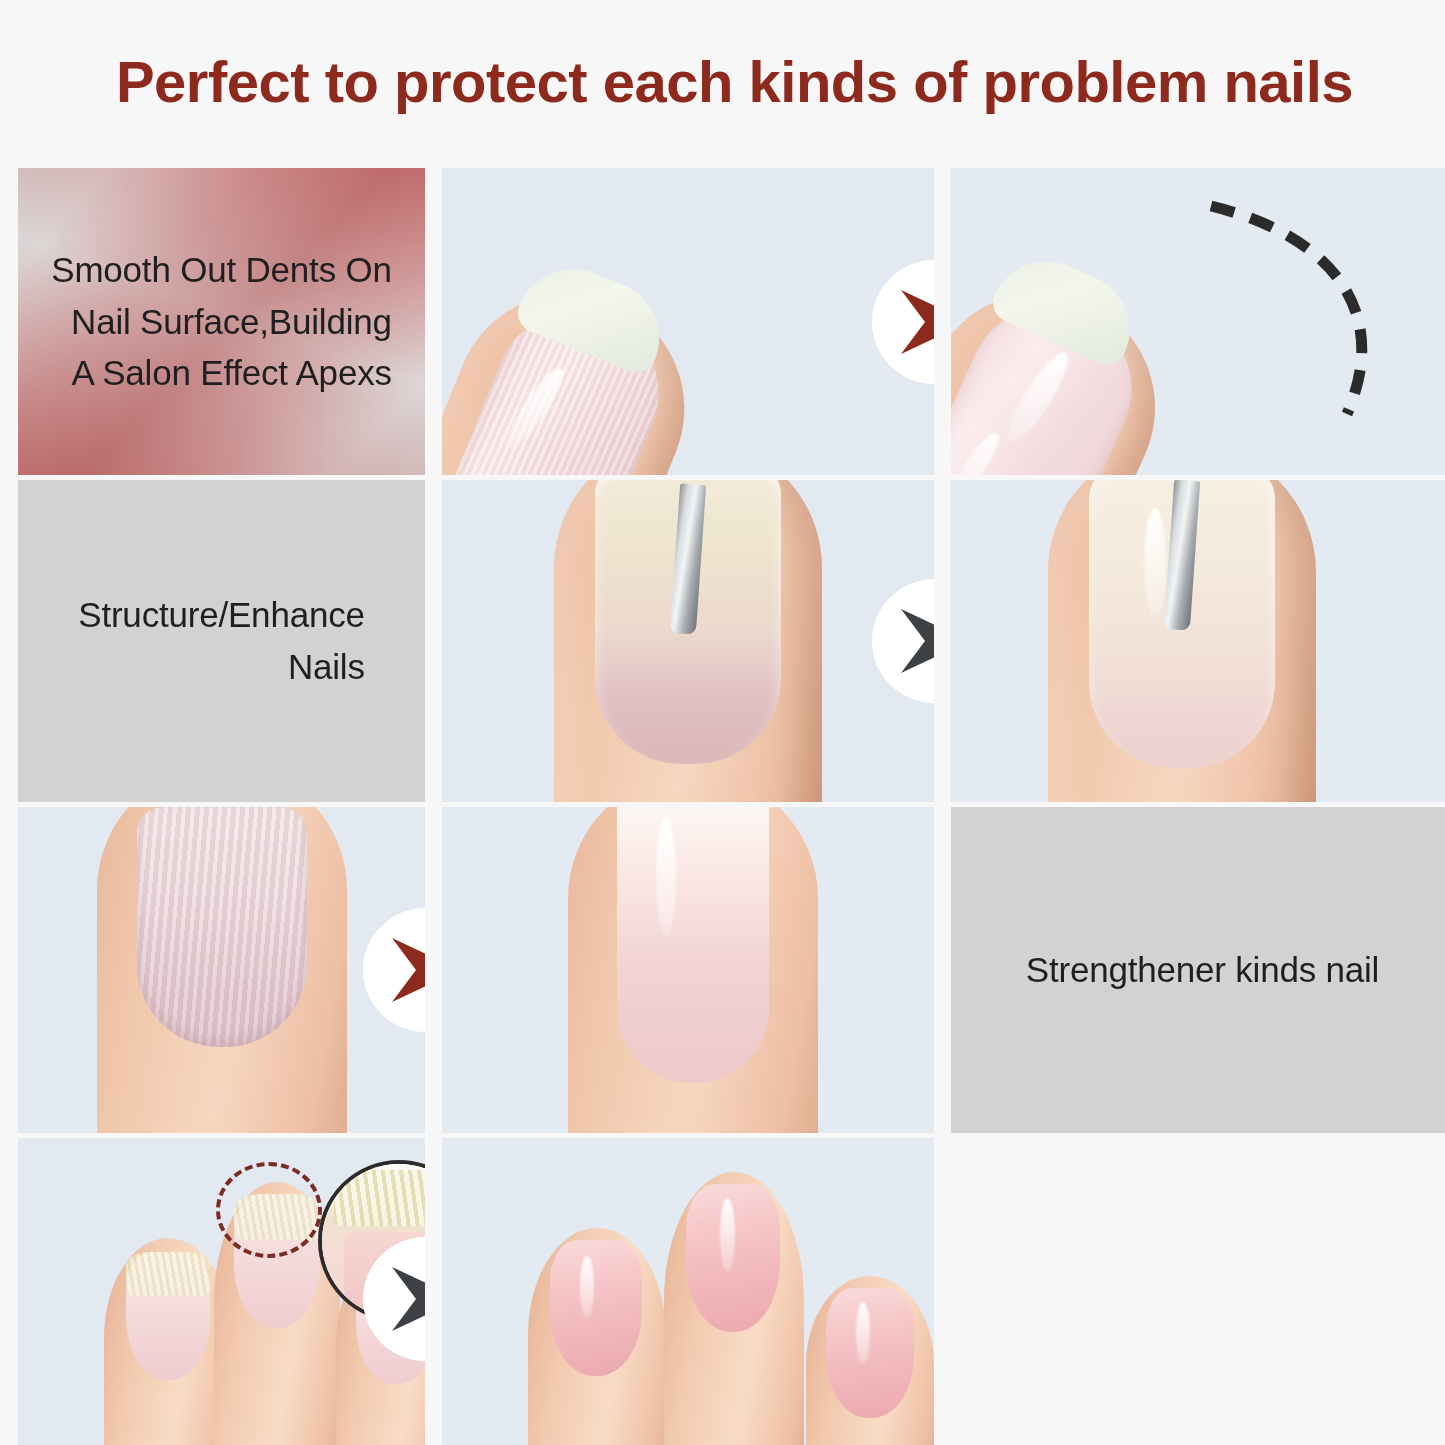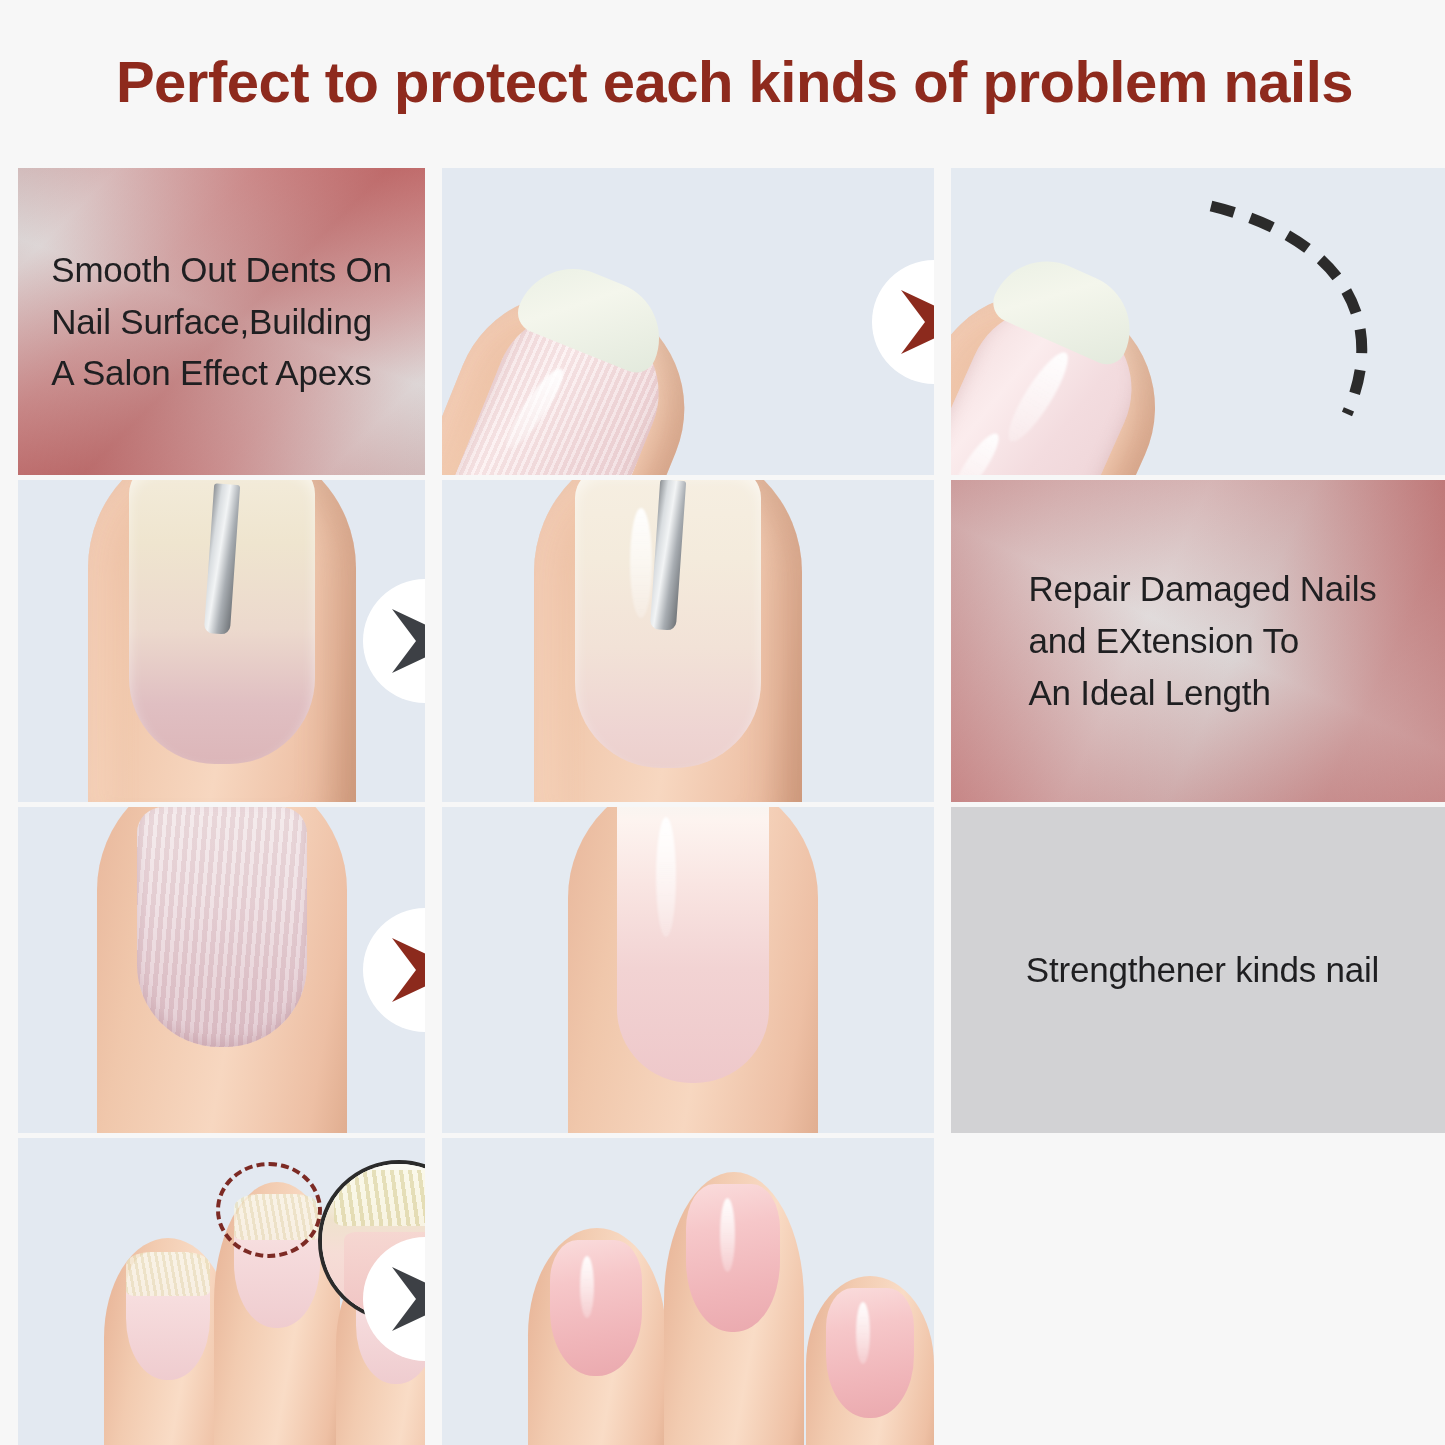--- a/index.html
+++ b/index.html
@@ -85,21 +85,21 @@
     background-blend-mode: multiply, normal;
   }
   .label-cell.grey {
     background: #d2d2d4;
   }
 
   .label-text {
     font-size: 35px;
     line-height: 1.48;
     color: #1f1f21;
-    text-align: left;
+    text-align: right;
     font-family: "Liberation Sans", sans-serif;
     font-weight: normal;
     white-space: pre-line;
     letter-spacing: -0.2px;
   }
 
   
   .photo-cell {
     position: relative;
     background: #e3e9f1;
@@ -324,20 +324,24 @@
           <div class="f1-tip" style="left:28px; top:46px; width:142px; height:76px;"></div>
           <div class="gloss" style="left:96px; top:126px; width:26px; height:104px; transform:rotate(8deg);"></div>
           <div class="gloss" style="left:70px; top:228px; width:20px; height:74px; transform:rotate(10deg);"></div>
         </div>
         <svg class="apex-curve" style="left:246px; top:22px;" width="250" height="250" viewBox="0 0 250 250">
           <path d="M14 16 C 130 44, 196 118, 150 224" fill="none" stroke="#2b2b2b" stroke-width="11" stroke-dasharray="24 17" stroke-linecap="butt"></path>
         </svg>
       </div>
     </div>
 
+    <div class="label-cell grey">
+      <div class="label-text">Structure/Enhance
+Nails</div>
+    </div>
 
     <div class="photo-cell">
       <div class="scene">
         <div style="position:absolute; left:50%; transform:translateX(-50%); bottom:-36px; width:268px; height:400px;">
           <div class="finger f2-finger"></div>
           <div class="f2-nail"></div>
         </div>
         <div class="tool" style="left:50%; top:4px;"></div>
       </div>
       <div class="arrow-badge">
@@ -351,25 +355,20 @@
       <div class="scene">
         <div style="position:absolute; left:46%; transform:translateX(-50%); bottom:-40px; width:268px; height:400px;">
           <div class="finger f2-finger"></div>
           <div class="f2-nail clean"></div>
           <div class="gloss" style="left:96px; top:66px; width:22px; height:110px;"></div>
         </div>
         <div class="tool" style="left:46%; top:0;"></div>
       </div>
     </div>
 
-    <div class="label-cell pink variant-b">
-      <div class="label-text">Repair Damaged Nails
-and EXtension To
-An Ideal Length</div>
-    </div>
 
     <div class="photo-cell">
       <div class="scene">
         <div style="position:absolute; left:50%; transform:translateX(-50%); bottom:-52px; width:250px; height:420px;">
           <div class="finger f3-finger"></div>
           <div class="f3-nail-damaged"></div>
         </div>
       </div>
       <div class="arrow-badge">
         <svg width="78" height="72" viewBox="0 0 78 72">

